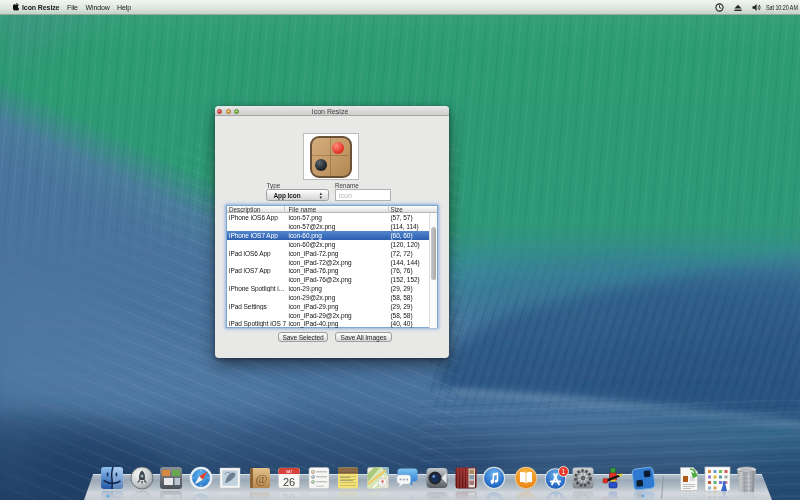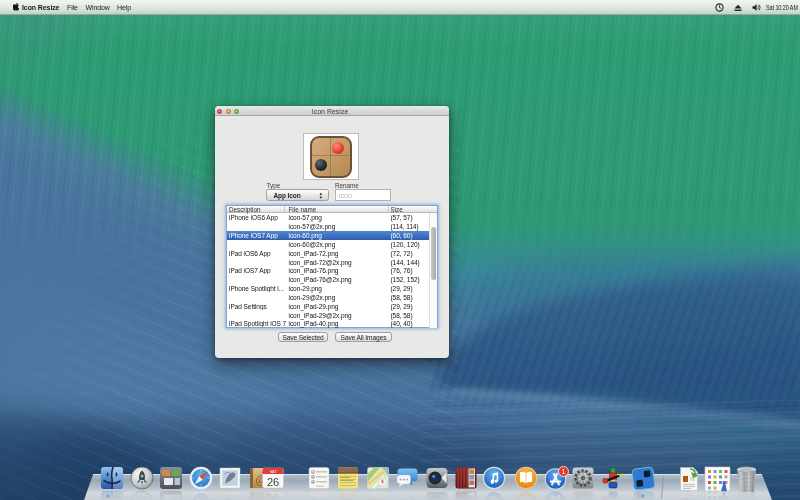--- a/index.html
+++ b/index.html
@@ -355,21 +355,21 @@
  <defs>
           <linearGradient id="cb" x1="0" y1="0" x2="0" y2="1">
             <stop offset="0" stop-color="#e4c28c"></stop>
             <stop offset="1" stop-color="#b5854c"></stop>
           </linearGradient>
         </defs>
  <rect x="2" y="2" width="20" height="20" rx="2.5" fill="url(#cb)"></rect>
  <rect x="2" y="2" width="3" height="20" rx="1" fill="#8a6336"></rect>
  <text x="13.5" y="16.5" font-family="Liberation Serif" font-size="13" fill="#7a5630" text-anchor="middle">@</text>
 </svg></div>
-<div class="dicon" style="left:261px"><svg width="24" height="24">
+<div class="dicon" style="left:277px"><svg width="24" height="24">
  <rect x="1.5" y="2" width="21" height="20" rx="2" fill="#f8f8f6" stroke="#c0c0c0" stroke-width="0.5"></rect>
  <rect x="1.5" y="2" width="21" height="6" rx="2" fill="#d8413a"></rect>
  <rect x="1.5" y="6" width="21" height="2" fill="#d8413a"></rect>
  <text x="12" y="7" font-size="3.5" fill="#fff" text-anchor="middle" font-family="Liberation Sans">SAT</text>
  <text x="12" y="19.5" font-size="11" fill="#3a3a3a" text-anchor="middle" font-family="Liberation Sans">26</text>
 </svg></div>
 <div class="dicon" style="left:306.5px"><svg width="24" height="24">
  <rect x="2" y="1.5" width="20" height="21" rx="2" fill="#f6f6f4" stroke="#c4c4c4" stroke-width="0.5"></rect>
  <g font-size="6" fill="#2a2a2a">
   <circle cx="6" cy="6" r="1.6" fill="none" stroke="#888" stroke-width="0.6"></circle>

